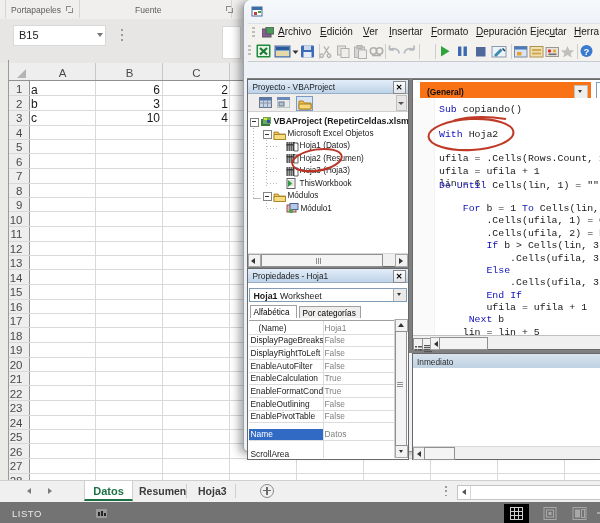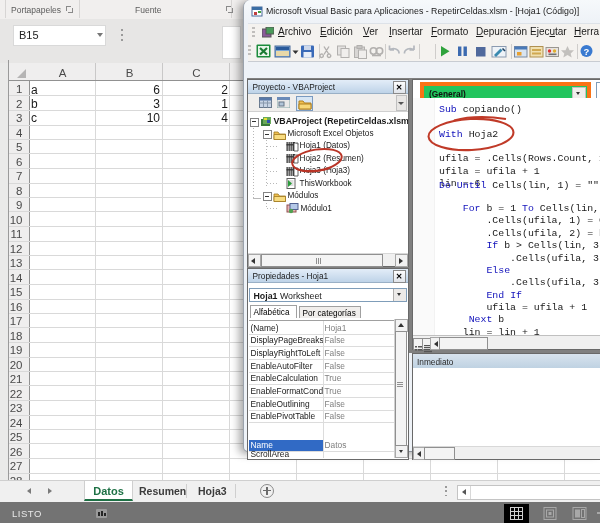--- a/index.html
+++ b/index.html
@@ -105,21 +105,21 @@
       font-size:8.2px;padding:2px 0 0 3px;box-sizing:border-box;z-index:2;}
   #tCat{position:absolute;left:50px;top:1px;width:62px;height:12px;background:#f0eeec;border:1px solid #a0a0a0;border-bottom:none;
       font-size:8.2px;padding:2px 0 0 3px;box-sizing:border-box;}
   #pgrid{position:absolute;left:1px;top:51px;width:147px;bottom:1px;background:#fff;border-top:1px solid #a0a0a0;overflow:hidden;}
   .prow{position:absolute;left:0;width:147px;height:12.65px;border-bottom:1px solid #dcdcdc;}
   .pn{position:absolute;left:2px;top:1.8px;font-size:8.4px;color:#1a1a1a;white-space:nowrap;}
   .pv{position:absolute;left:76px;top:1.8px;font-size:8.4px;color:#808080;white-space:nowrap;}
   .pdiv{position:absolute;left:74px;top:0;width:1px;height:100%;background:#dcdcdc;}
   .vscroll{position:absolute;right:1px;top:50px;width:12px;bottom:1px;background:#f0f0f0;border-left:1px solid #d0d0d0;}
   
-  #gencombo{position:absolute;left:7px;top:2px;right:11px;height:15px;background:#22c55e;border:4px solid #f97316;}
+  #gencombo{position:absolute;left:7px;top:2px;right:11px;height:15px;background:#f97316;border:2px solid #f97316;}
   #gencombo span{position:absolute;left:5px;top:2.5px;font-size:8.4px;font-weight:bold;color:#111;}
   #genarr{position:absolute;right:1px;top:1px;width:12px;height:12px;background:#f0eeec;border:1px solid #c4c2c0;}
   #gencombo2{position:absolute;right:0;top:2px;width:5px;height:15px;background:#fff;border:1px solid #7f9db9;border-right:none;}
   #codearea{position:absolute;left:0;top:18px;right:0;bottom:13px;background:#fff;overflow:hidden;}
   #codemargin{position:absolute;left:0;top:0;width:21px;height:100%;background:#fafafa;border-right:1px solid #f2f2f2;}
   .cl{position:absolute;left:26px;margin-top:-1.5px;font-family:"Liberation Mono",monospace;font-size:9.9px;color:#1a1a1a;white-space:pre;}
   .cl b{font-weight:normal;color:#1212bb;}
   #codebar{position:absolute;left:0;bottom:0;right:0;height:13px;background:#f0f0f0;border-top:1px solid #c0c0c0;}
   .viewbtn{position:absolute;top:1.5px;width:7.5px;height:10px;background:#f2f2f2;border:1px solid #909090;}
   #inmbody{position:absolute;left:0;top:14px;right:0;bottom:13px;background:#fff;}
@@ -272,21 +272,20 @@
   </div>
 
   <div class="abs" id="vba">
     <div id="vtitle">
       <svg width="12" height="12" style="position:absolute;left:7px;top:6px">
         <rect x="1" y="1" width="10" height="9" fill="#fff" stroke="#4a6a9a"></rect>
         <rect x="1" y="1" width="10" height="3" fill="#3a6ea5"></rect>
         <rect x="3" y="6" width="3" height="3" fill="#c04040"></rect>
         <rect x="7" y="5" width="3" height="2" fill="#40a040"></rect>
       </svg>
-      <span>Microsoft Visual Basic para Aplicaciones - RepetirCeldas.xlsm - [Hoja1 (Código)]</span>
     </div>
     <div id="vmenu">
       <div class="grip" style="left:4px;top:3px"></div>
       <svg width="12" height="11" style="position:absolute;left:14px;top:3px">
         <rect x="0" y="2" width="9" height="8" fill="#8a5a9a" stroke="#555"></rect>
         <rect x="4" y="0" width="8" height="7" fill="#4a9a5a" stroke="#555"></rect>
       </svg>
       <span class="mi" style="left:30px"><u>A</u>rchivo</span>
       <span class="mi" style="left:72px"><u>E</u>dición</span>
       <span class="mi" style="left:115px"><u>V</u>er</span>
@@ -492,21 +491,21 @@
         <div id="pcombo"><b>Hoja1</b>&nbsp;Worksheet<div id="pcarr">
             <div class="tri-d"></div>
           </div></div>
         <div id="ptabs">
           <div id="tAlf">Alfabética</div>
           <div id="tCat">Por categorías</div>
         </div>
         <div id="pgrid">
         <div class="pdiv"></div>
         <div class="prow" style="top:0.0px">
-            <div class="pn" style="width:72px;overflow:hidden;left:0;padding-left:2px;height:11px;">(Name)</div>
+            <div class="pn" style="width:72px;overflow:hidden;left:0;padding-left:10px;height:11px;">(Name)</div>
             <div class="pv">Hoja1</div>
           </div>
         <div class="prow" style="top:12.7px">
             <div class="pn" style="width:72px;overflow:hidden;left:0;padding-left:2px;height:11px;">DisplayPageBreaks</div>
             <div class="pv">False</div>
           </div>
         <div class="prow" style="top:25.3px">
             <div class="pn" style="width:72px;overflow:hidden;left:0;padding-left:2px;height:11px;">DisplayRightToLeft</div>
             <div class="pv">False</div>
           </div>
@@ -523,21 +522,21 @@
             <div class="pv">True</div>
           </div>
         <div class="prow" style="top:75.9px">
             <div class="pn" style="width:72px;overflow:hidden;left:0;padding-left:2px;height:11px;">EnableOutlining</div>
             <div class="pv">False</div>
           </div>
         <div class="prow" style="top:88.5px">
             <div class="pn" style="width:72px;overflow:hidden;left:0;padding-left:2px;height:11px;">EnablePivotTable</div>
             <div class="pv">False</div>
           </div>
-        <div class="prow" style="top:117px">
+        <div class="prow" style="top:106px">
             <div class="pn" style="color:#fff;width:72px;overflow:hidden;background:#316ac5;left:0;padding-left:2px;height:11px;">Name</div>
             <div class="pv">Datos</div>
           </div>
         <div class="prow" style="top:126.5px">
             <div class="pn" style="width:72px;overflow:hidden;left:0;padding-left:2px;height:11px;">ScrollArea</div>
             <div class="pv"></div>
           </div>
       </div>
         <div class="vscroll" id="pvs">
           <div class="sbtn" style="top:0">
@@ -570,21 +569,21 @@
         <div class="cl" style="top:106.0px">    <b>For</b> b = 1 <b>To</b> Cells(lin, 2)</div>
         <div class="cl" style="top:118.5px">        .Cells(ufila, 1) = Cells(lin, 1)</div>
         <div class="cl" style="top:131.0px">        .Cells(ufila, 2) = b</div>
         <div class="cl" style="top:143.5px">        <b>If</b> b &gt; Cells(lin, 3) </div>
         <div class="cl" style="top:156.0px">            .Cells(ufila, 3) = 1</div>
         <div class="cl" style="top:168.0px">        <b>Else</b></div>
         <div class="cl" style="top:180.5px">            .Cells(ufila, 3) = 0</div>
         <div class="cl" style="top:193.0px">        <b>End</b> <b>If</b></div>
         <div class="cl" style="top:205.5px">        ufila = ufila + 1</div>
         <div class="cl" style="top:217.5px">     <b>Next</b> b</div>
-        <div class="cl" style="top:230.0px">    lin = lin + 1</div>
+        <div class="cl" style="top:230.0px">    lin = lin + 5</div>
         <svg width="186" height="250" style="position:absolute;left:0;top:0;pointer-events:none">
 <g transform="rotate(-3 58 36.5)">
               <ellipse cx="58" cy="36.5" rx="42.5" ry="15.5" fill="none" stroke="#c03a28" stroke-width="2.1"></ellipse>
             </g>
 <path d="M41 22.5 q22 -6 52 -1.5" fill="none" stroke="#c03a28" stroke-width="1.9"></path>
 </svg>
       </div>
         <div id="codebar">
           <div class="viewbtn" style="left:0px"><svg width="10" height="9">
               <rect x="1" y="2" width="2" height="1.5" fill="#555"></rect>

